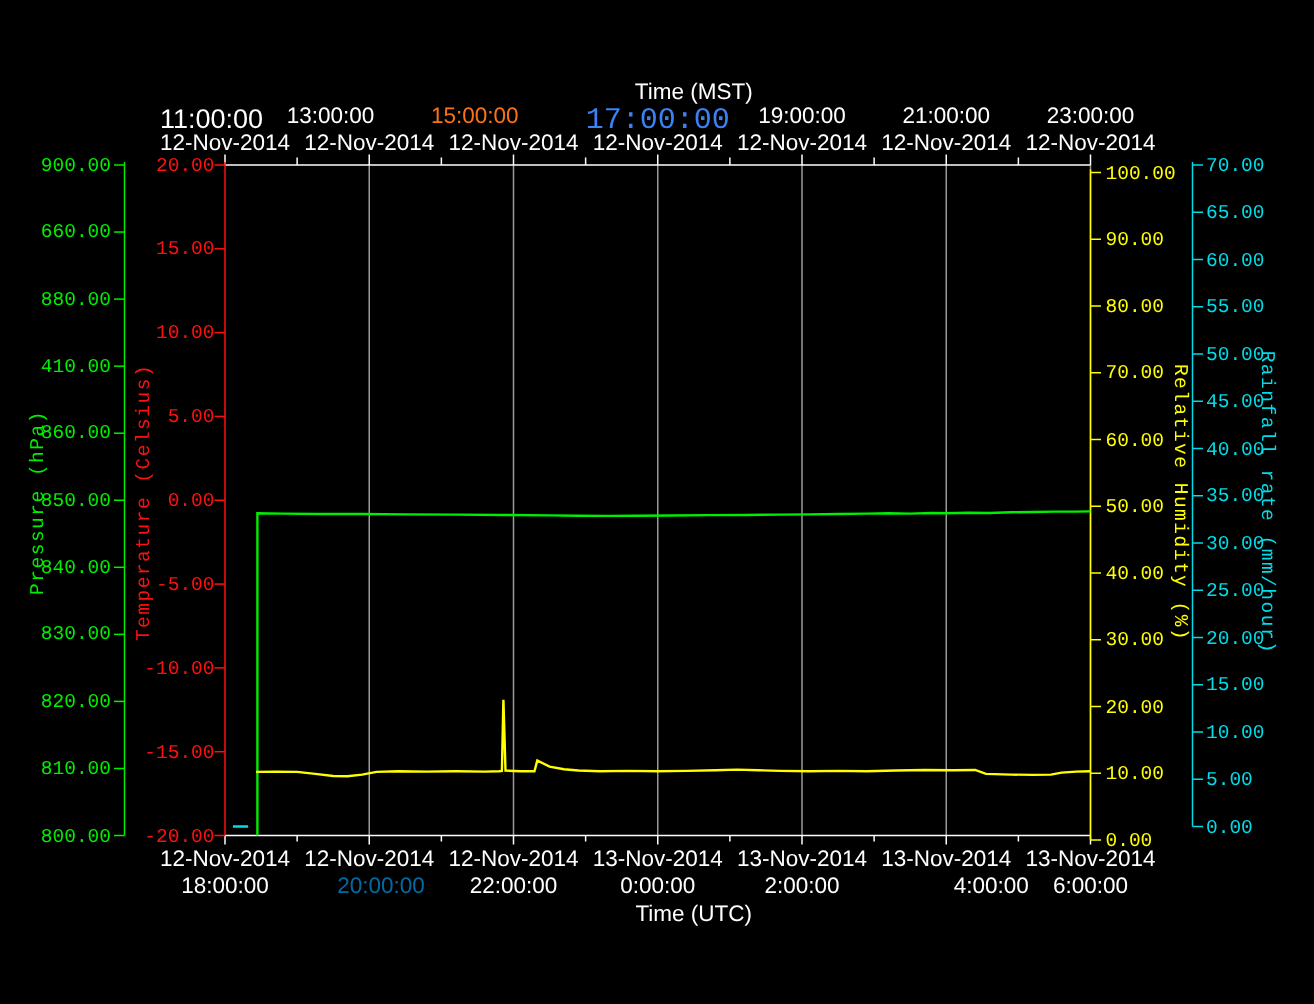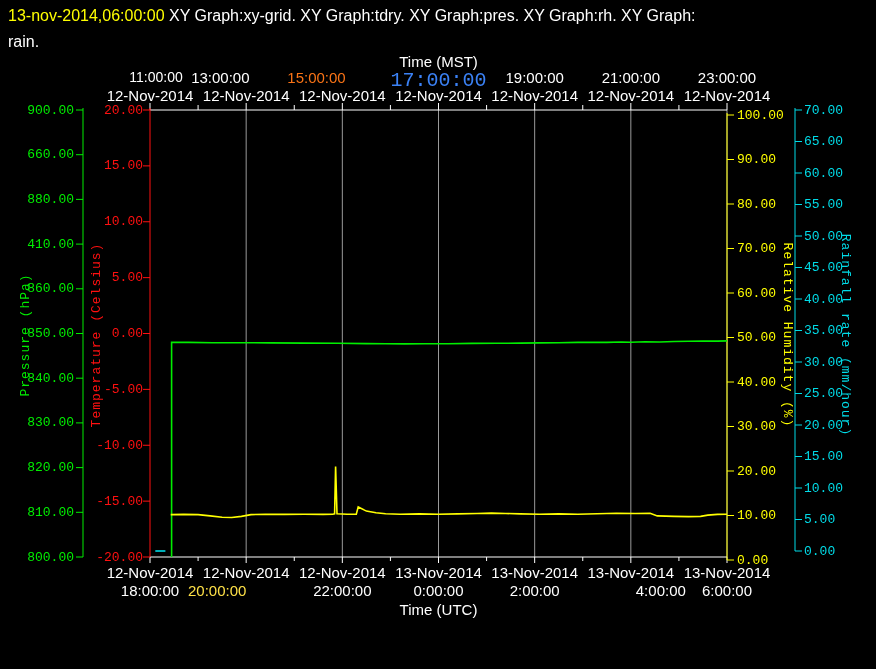--- a/index.html
+++ b/index.html
@@ -3,34 +3,30 @@
 <meta charset="utf-8">
 <style>
   html,body{margin:0;padding:0;background:#000;}
   .screen{position:relative;width:876px;height:669px;background:#000;overflow:hidden;
           font-family:"Liberation Sans",sans-serif;}
   .titlebar{position:absolute;left:8px;top:3px;width:862px;font-size:16px;line-height:26px;color:#fff;}
   .titlebar .stamp{color:#ffff00;}
   .plot-labels div{position:absolute;white-space:nowrap;}
   .axis-title{position:absolute;white-space:nowrap;font-family:"Liberation Mono","DejaVu Sans Mono",monospace;
               font-size:13px;letter-spacing:1px;}
-  .axis-caption{position:absolute;font-size:15px;color:#fff;white-space:nowrap;transform:translateX(-50%);}
+  .axis-caption{position:absolute;font-size:15px;color:#fff;white-space:nowrap;transform:translateX(-50%);margin-left:24px;}
   .notice{position:absolute;left:20px;top:629px;height:19px;background:#fff;color:#000;
           font-size:16px;line-height:19px;letter-spacing:.4px;padding:0 7px 0 6px;}
   svg{position:absolute;left:0;top:0;}
 </style>
 </head>
 <body>
 
 <div class="screen">
 
-  <div class="titlebar">
-    <span class="stamp">13-nov-2014,06:00:00</span><span> XY Graph:xy-grid.  XY Graph:tdry.  XY Graph:pres.  XY Graph:rh.  XY Graph:</span><br>
-    <span>rain.</span>
-  </div>
 
   <svg id="plot-svg" width="876" height="669">
       <line x1="246.16666666666669" y1="110" x2="246.16666666666669" y2="557" stroke="#9a9a9a" stroke-width="1"></line>
       <line x1="342.33333333333337" y1="110" x2="342.33333333333337" y2="557" stroke="#9a9a9a" stroke-width="1"></line>
       <line x1="438.5" y1="110" x2="438.5" y2="557" stroke="#9a9a9a" stroke-width="1"></line>
       <line x1="534.6666666666667" y1="110" x2="534.6666666666667" y2="557" stroke="#9a9a9a" stroke-width="1"></line>
       <line x1="630.8333333333333" y1="110" x2="630.8333333333333" y2="557" stroke="#9a9a9a" stroke-width="1"></line>
       <line x1="727" y1="110" x2="727" y2="557" stroke="#9a9a9a" stroke-width="1"></line>
       <line x1="150" y1="110" x2="727" y2="110" stroke="#fff"></line>
       <line x1="150" y1="557" x2="727" y2="557" stroke="#fff"></line>
@@ -155,38 +151,38 @@
       <div style="left:804px;top:260px;width:70px;text-align:left;color:#00dce8;font-size:13px;font-family:&quot;Liberation Mono&quot;,&quot;DejaVu Sans Mono&quot;,monospace;">45.00</div>
       <div style="left:804px;top:291.5px;width:70px;text-align:left;color:#00dce8;font-size:13px;font-family:&quot;Liberation Mono&quot;,&quot;DejaVu Sans Mono&quot;,monospace;">40.00</div>
       <div style="left:804px;top:323px;width:70px;text-align:left;color:#00dce8;font-size:13px;font-family:&quot;Liberation Mono&quot;,&quot;DejaVu Sans Mono&quot;,monospace;">35.00</div>
       <div style="left:804px;top:354.5px;width:70px;text-align:left;color:#00dce8;font-size:13px;font-family:&quot;Liberation Mono&quot;,&quot;DejaVu Sans Mono&quot;,monospace;">30.00</div>
       <div style="left:804px;top:386px;width:70px;text-align:left;color:#00dce8;font-size:13px;font-family:&quot;Liberation Mono&quot;,&quot;DejaVu Sans Mono&quot;,monospace;">25.00</div>
       <div style="left:804px;top:417.5px;width:70px;text-align:left;color:#00dce8;font-size:13px;font-family:&quot;Liberation Mono&quot;,&quot;DejaVu Sans Mono&quot;,monospace;">20.00</div>
       <div style="left:804px;top:449px;width:70px;text-align:left;color:#00dce8;font-size:13px;font-family:&quot;Liberation Mono&quot;,&quot;DejaVu Sans Mono&quot;,monospace;">15.00</div>
       <div style="left:804px;top:480.5px;width:70px;text-align:left;color:#00dce8;font-size:13px;font-family:&quot;Liberation Mono&quot;,&quot;DejaVu Sans Mono&quot;,monospace;">10.00</div>
       <div style="left:804px;top:512px;width:70px;text-align:left;color:#00dce8;font-size:13px;font-family:&quot;Liberation Mono&quot;,&quot;DejaVu Sans Mono&quot;,monospace;">5.00</div>
       <div style="left:804px;top:543.5px;width:70px;text-align:left;color:#00dce8;font-size:13px;font-family:&quot;Liberation Mono&quot;,&quot;DejaVu Sans Mono&quot;,monospace;">0.00</div>
-      <div style="left:101px;top:69px;width:110px;text-align:center;color:#fff;font-size:14px;">11:00:00</div>
+      <div style="left:86px;top:69px;width:110px;text-align:center;color:#fff;font-size:18px;">11:00:00</div>
       <div style="left:95px;top:87px;width:110px;text-align:center;color:#fff;font-size:15px;">12-Nov-2014</div>
       <div style="left:191.16666666666669px;top:69px;width:110px;text-align:left;color:#fff;font-size:15px;">13:00:00</div>
       <div style="left:191.16666666666669px;top:87px;width:110px;text-align:center;color:#fff;font-size:15px;">12-Nov-2014</div>
       <div style="left:287.33333333333337px;top:69px;width:110px;color:#f97316;font-size:15px;">15:00:00</div>
       <div style="left:287.33333333333337px;top:87px;width:110px;text-align:center;color:#fff;font-size:15px;">12-Nov-2014</div>
       <div style="left:383.5px;top:69px;width:110px;text-align:center;color:#3b82f6;font-size:20px;font-family:Liberation Mono, monospace;">17:00:00</div>
       <div style="left:383.5px;top:87px;width:110px;text-align:center;color:#fff;font-size:15px;">12-Nov-2014</div>
       <div style="left:479.66666666666674px;top:69px;width:110px;text-align:center;color:#fff;font-size:15px;">19:00:00</div>
       <div style="left:479.66666666666674px;top:87px;width:110px;text-align:center;color:#fff;font-size:15px;">12-Nov-2014</div>
       <div style="left:575.8333333333333px;top:69px;width:110px;text-align:center;color:#fff;font-size:15px;">21:00:00</div>
       <div style="left:575.8333333333333px;top:87px;width:110px;text-align:center;color:#fff;font-size:15px;">12-Nov-2014</div>
       <div style="left:672px;top:69px;width:110px;text-align:center;color:#fff;font-size:15px;">23:00:00</div>
       <div style="left:672px;top:87px;width:110px;text-align:center;color:#fff;font-size:15px;">12-Nov-2014</div>
       <div style="left:95px;top:564px;width:110px;text-align:center;color:#fff;font-size:15px;">12-Nov-2014</div>
       <div style="left:95px;top:582px;width:110px;text-align:center;color:#fff;font-size:15px;">18:00:00</div>
       <div style="left:191.16666666666669px;top:564px;width:110px;text-align:center;color:#fff;font-size:15px;">12-Nov-2014</div>
-      <div style="left:188px;top:582px;width:110px;color:#fde047;font-size:15px;">20:00:00</div>
+      <div style="left:199px;top:582px;width:110px;text-align:center;color:#0369a1;font-size:15px;">20:00:00</div>
       <div style="left:287.33333333333337px;top:564px;width:110px;text-align:center;color:#fff;font-size:15px;">12-Nov-2014</div>
       <div style="left:287.33333333333337px;top:582px;width:110px;text-align:center;color:#fff;font-size:15px;">22:00:00</div>
       <div style="left:383.5px;top:564px;width:110px;text-align:center;color:#fff;font-size:15px;">13-Nov-2014</div>
       <div style="left:383.5px;top:582px;width:110px;text-align:center;color:#fff;font-size:15px;">0:00:00</div>
       <div style="left:479.66666666666674px;top:564px;width:110px;text-align:center;color:#fff;font-size:15px;">13-Nov-2014</div>
       <div style="left:479.66666666666674px;top:582px;width:110px;text-align:center;color:#fff;font-size:15px;">2:00:00</div>
       <div style="left:575.8333333333333px;top:564px;width:110px;text-align:center;color:#fff;font-size:15px;">13-Nov-2014</div>
       <div style="left:575.8333333333333px;top:582px;width:110px;text-align:right;color:#fff;font-size:15px;">4:00:00</div>
       <div style="left:672px;top:564px;width:110px;text-align:center;color:#fff;font-size:15px;">13-Nov-2014</div>
       <div style="left:672px;top:582px;width:110px;text-align:center;color:#fff;font-size:15px;">6:00:00</div>

